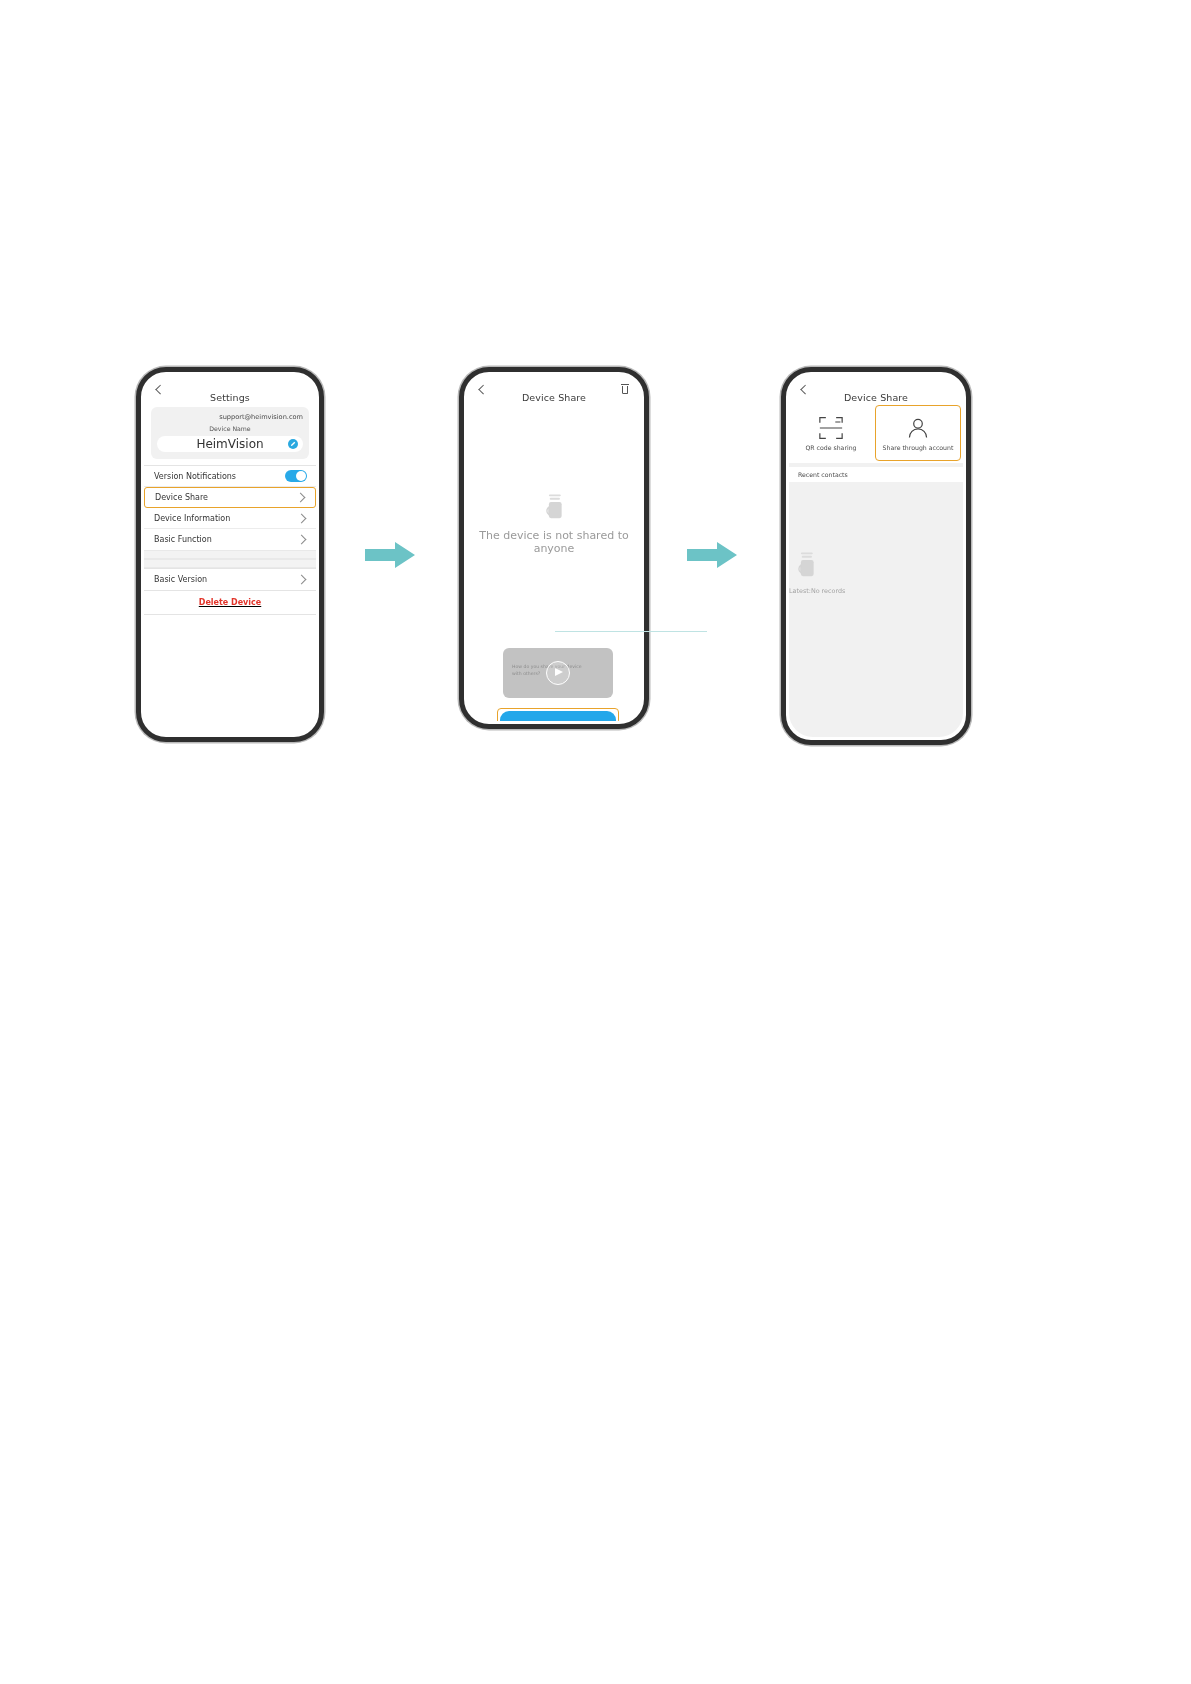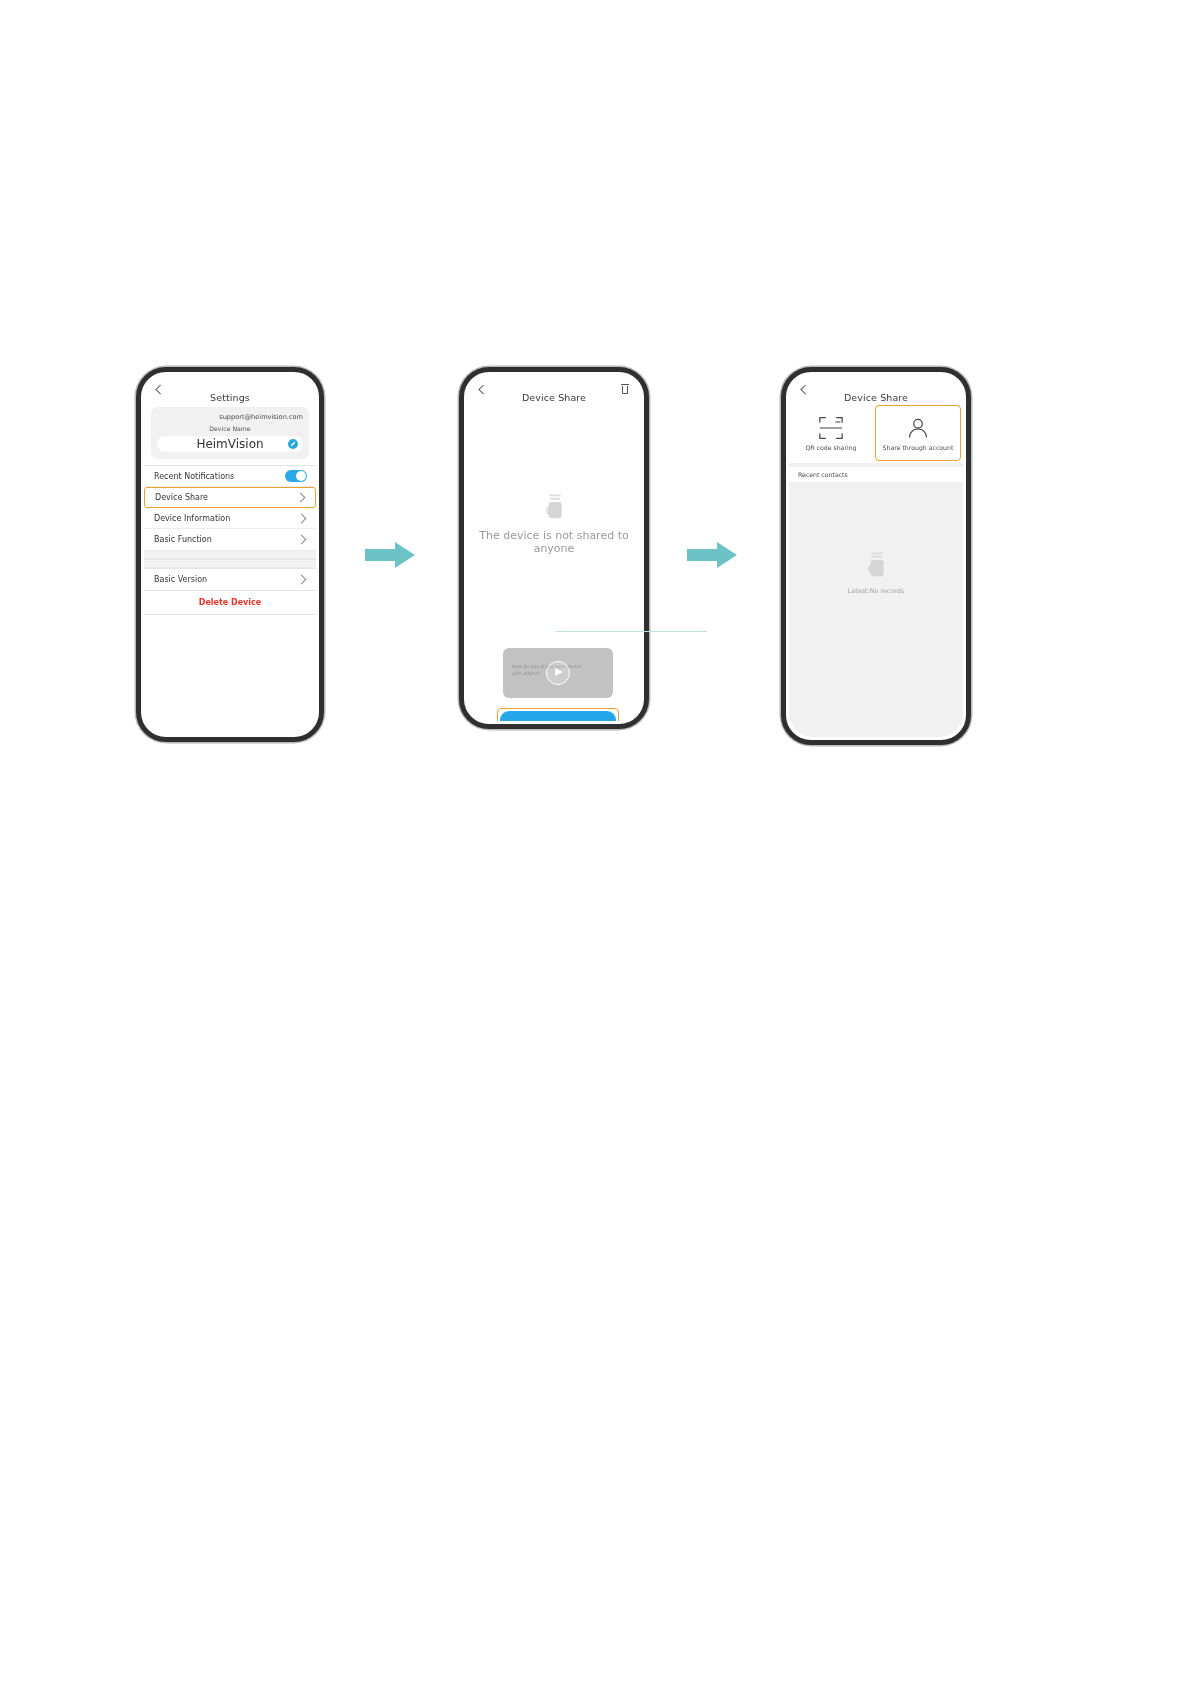--- a/index.html
+++ b/index.html
@@ -166,20 +166,21 @@
   .row.highlight {
     border: 1.6px solid #e8a32b;
     border-radius: 3px;
     height: 21px;
   }
   .delete-row {
     height: 23px;
     display:flex; align-items:center; justify-content:center;
     border-top: 1px solid #e4e4e4;
     border-bottom: 1px solid #e4e4e4;
+    text-decoration: underline;
   }
   .delete-text { font-size: 8px; color: #e2342a; font-weight: bold; }
 
   
   .p2-body { position: relative; height: 100%; background:#fff; }
   .empty-wrap {
     position: absolute;
     top: 88px; left: 0; right: 0;
     text-align: center;
   }
@@ -282,21 +283,21 @@
     align-items: center;
     padding-left: 9px;
     border-top: 4px solid #f1f1f1;
   }
   .recent-bar-text { font-size: 6.2px; color: #4a4a4a; }
   .recent-empty {
     position: relative;
     height: 180px;
     display: flex;
     flex-direction: column;
-    align-items: center;
+    align-items: flex-start;
     justify-content: center;
     background: #f1f1f1;
   }
   .recent-empty-text {
     font-size: 6.4px;
     color: #a3a3a3;
     margin-top: 4px;
   }
 
   
@@ -338,21 +339,21 @@
           <svg width="6" height="6" viewBox="0 0 10 10">
               <path d="M7.2 1.2 L8.8 2.8 L3.6 8 L1.6 8.4 L2 6.4 Z" fill="#ffffff"></path>
             </svg>
         </span>
       </div>
     </div>
 
     <div class="rows">
       <div class="sect">
         <div class="row">
-          <span class="row-label">Recent Notifications</span>
+          <span class="row-label">Version Notifications</span>
           <span class="toggle">
               <span class="knob"></span>
             </span>
         </div>
         <div class="row highlight">
           <span class="row-label">Device Share</span>
           <span class="chev"></span>
         </div>
         <div class="row">
           <span class="row-label">Device Information</span>

